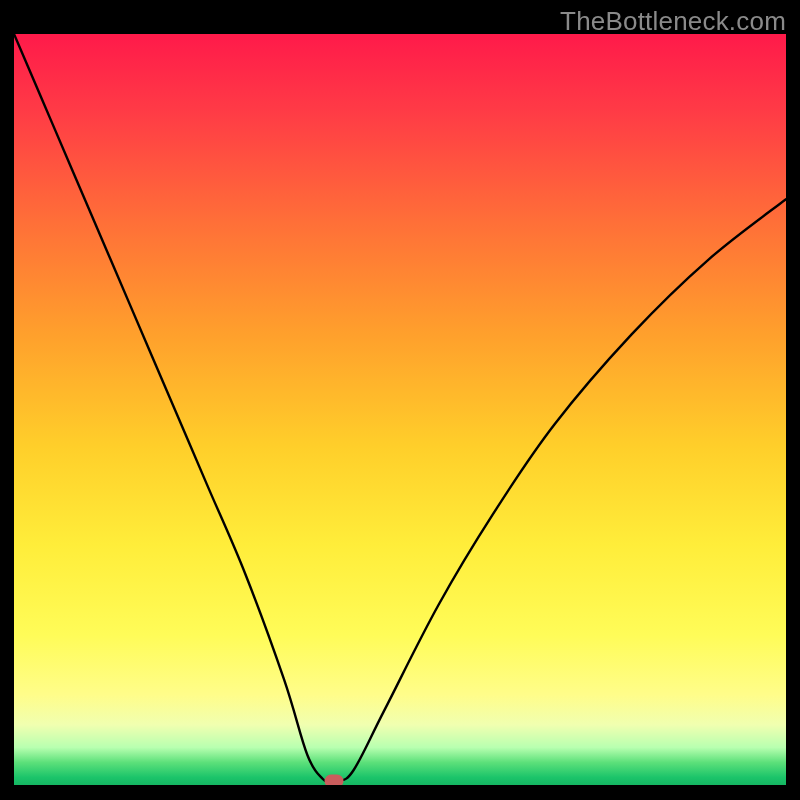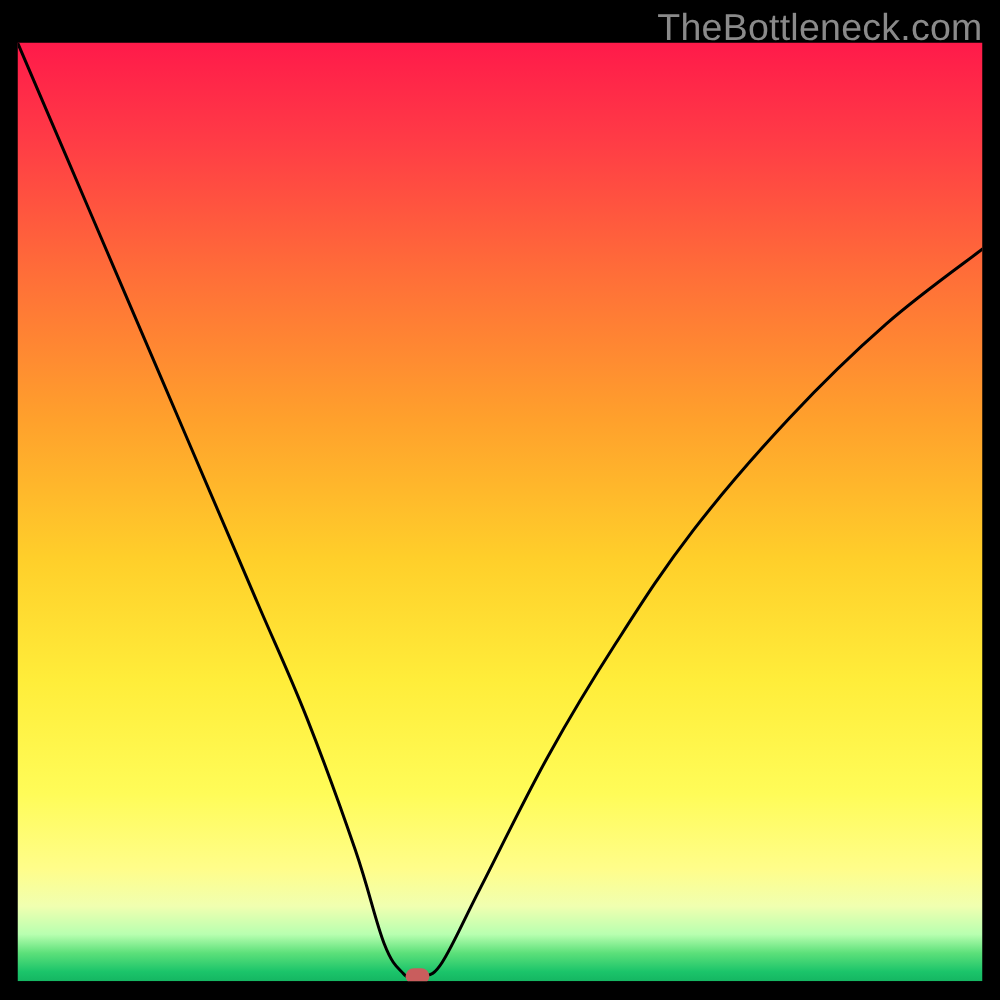--- a/index.html
+++ b/index.html
@@ -48,21 +48,21 @@
     height: 13px;
     border-radius: 7px;
     background: #c95d5d;
     transform: translate(-50%, -50%);
   }
   .watermark {
     position: absolute;
     top: 6px;
     right: 14px;
     color: #8a8a8a;
-    font-size: 30px;
+    font-size: 26px;
     letter-spacing: 0.2px;
   }
 </style>
 </head>
 <body>
 
 <div class="watermark">TheBottleneck.com</div>
 
 <div class="frame">
   <div class="gradient"></div>

